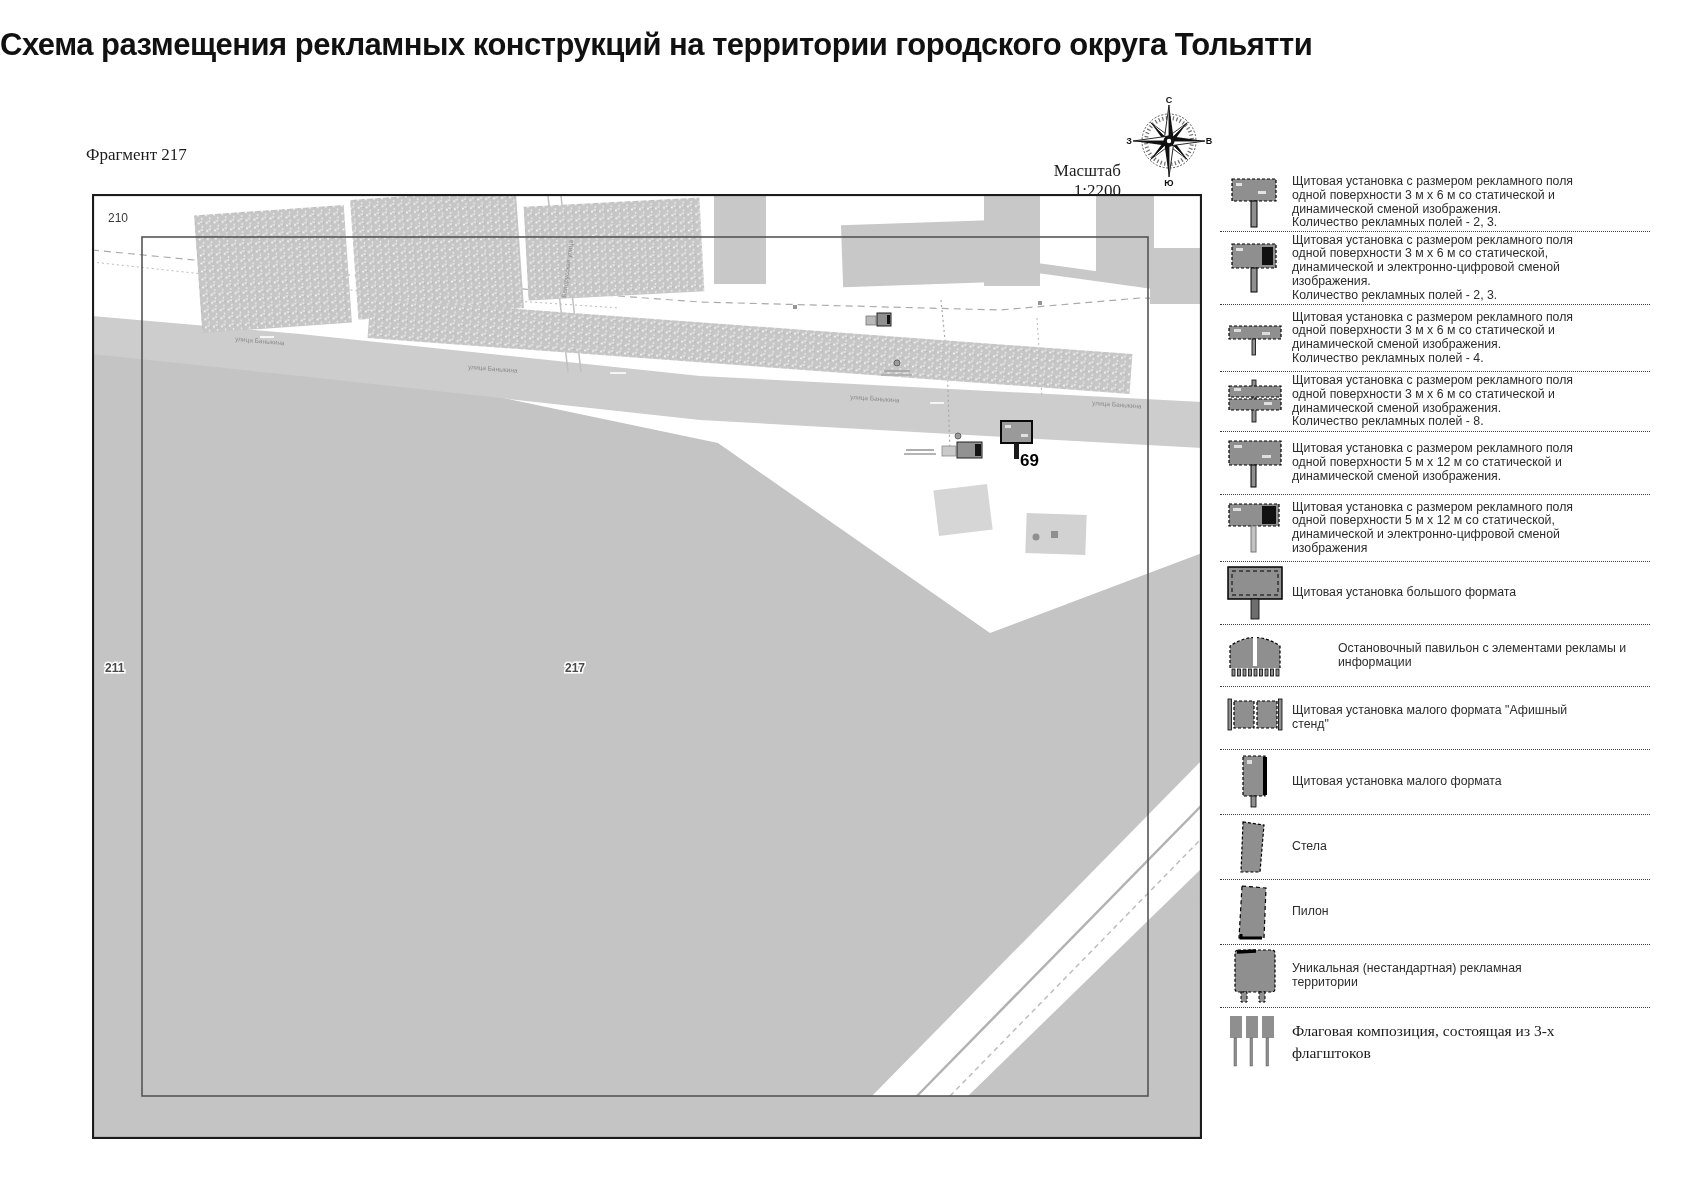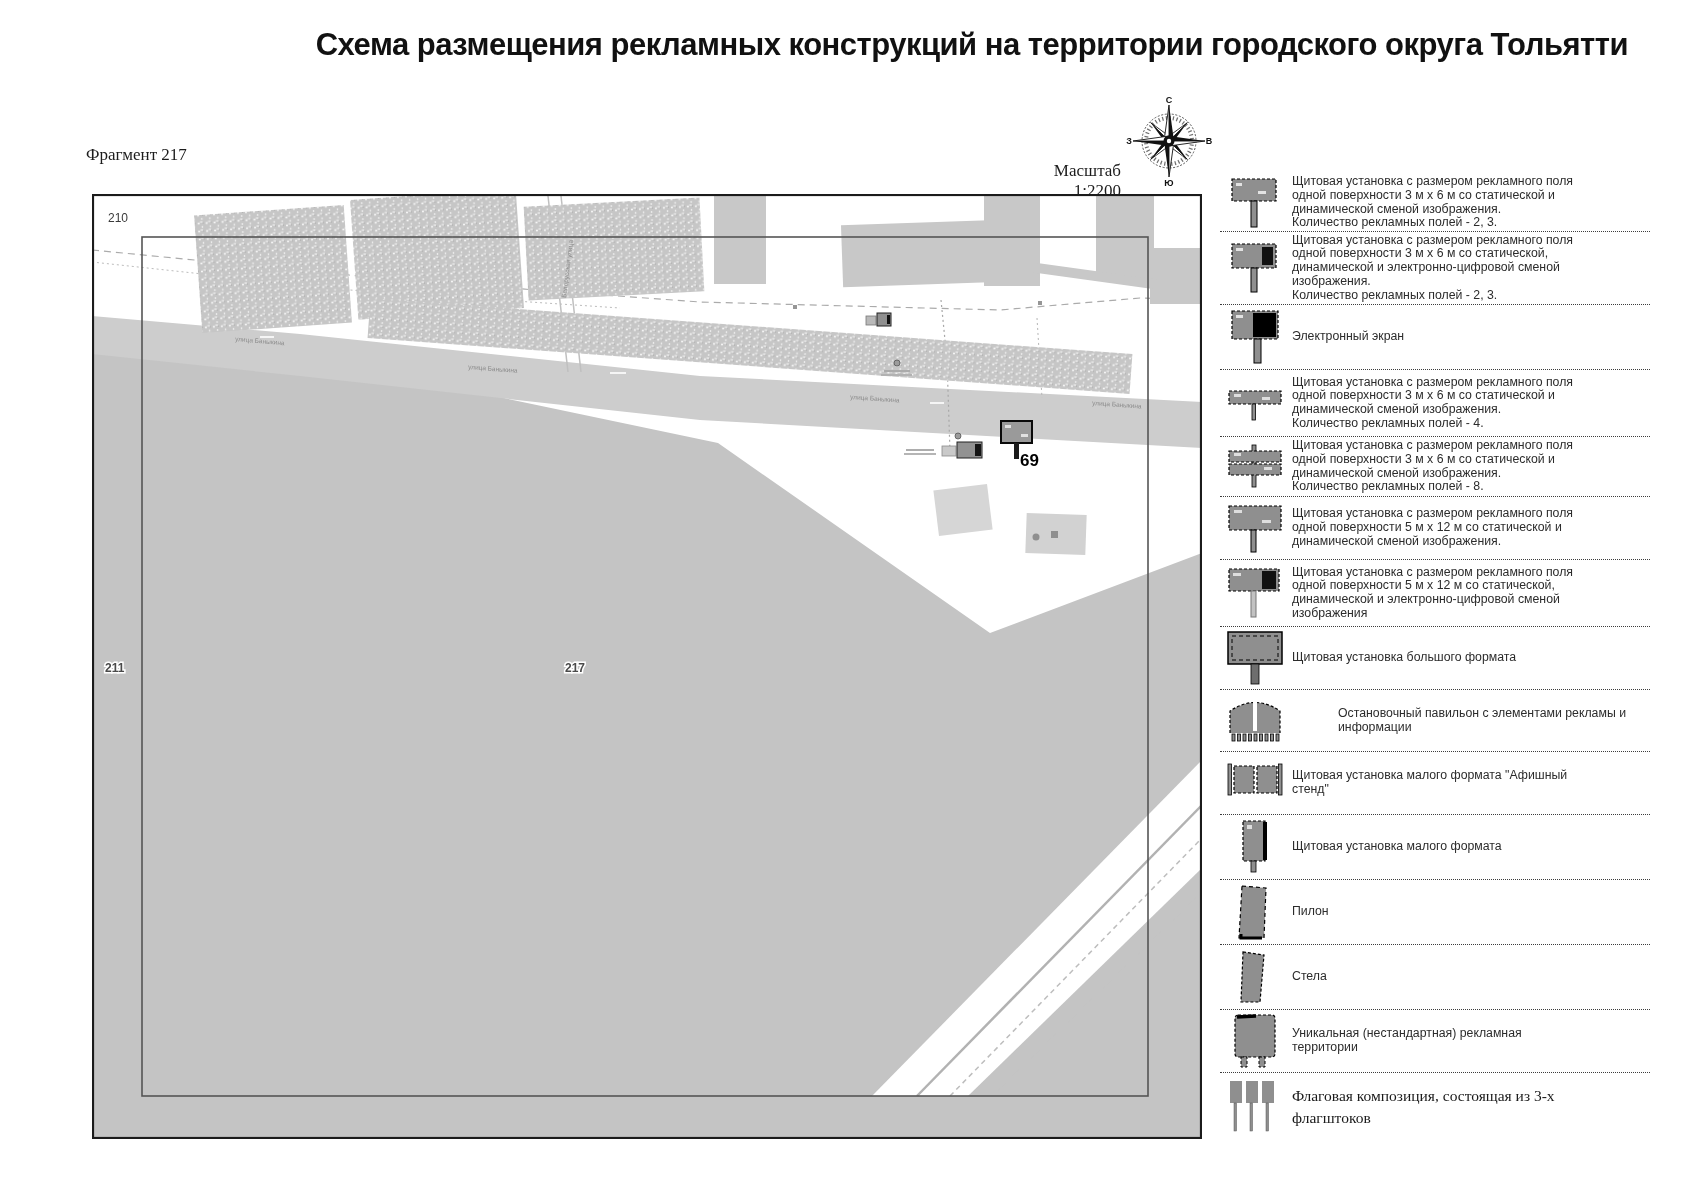--- a/index.html
+++ b/index.html
@@ -1,18 +1,18 @@
 <!DOCTYPE html>
 <html><head>
 <meta charset="utf-8">
 <style>
   html,body{margin:0;padding:0;background:#fff;width:1697px;height:1200px;
     font-family:"Liberation Sans","DejaVu Sans",sans-serif;position:relative;overflow:hidden;}
   .abs{position:absolute;}
-  #page-title{left:0;top:27px;width:1628px;text-align:right;font-size:31px;font-weight:bold;
+  #page-title{left:0;top:27px;width:1628px;text-align:left;font-size:31px;font-weight:bold;
     color:#111;letter-spacing:-0.5px;}
   .corner-label{font-family:"Liberation Serif","DejaVu Serif",serif;font-size:17px;color:#1c1c1c;}
   #fragment-label{left:86px;top:145px;}
   #scale-label{left:1005px;top:161px;width:116px;text-align:right;}
   #map-wrap{left:92px;top:194px;width:1110px;height:945px;}
   #compass-wrap{left:1126px;top:96px;width:86px;height:90px;}
   #legend{left:1220px;top:174px;width:430px;}
   .legend-row{display:flex;align-items:center;border-bottom:1.5px dotted #3d3d3d;box-sizing:border-box;}
   .legend-row:last-child{border-bottom:none;align-items:center;}
   .legend-icon{width:70px;flex:0 0 70px;display:flex;justify-content:center;align-items:center;}
@@ -190,33 +190,20 @@
         </svg>
       </div>
       <div class="legend-text">
         <div>Щитовая установка с размером рекламного поля</div>
         <div>одной поверхности 3 м х 6 м со статической,</div>
         <div>динамической и электронно-цифровой сменой</div>
         <div>изображения.</div>
         <div>Количество рекламных полей - 2, 3.</div>
       </div>
     </div>
-    <div class="legend-row" style="height: 65px;">
-      <div class="legend-icon">
-        <svg width="58" height="56" viewBox="0 0 58 56">
-          <rect x="6" y="2" width="46" height="28" fill="#8f8f8f" stroke="#000" stroke-width="1.2" stroke-dasharray="3,2"></rect>
-          <rect x="27" y="4" width="23" height="24" fill="#000"></rect>
-          <rect x="10" y="6" width="7" height="3" fill="#fff" opacity=".75"></rect>
-          <rect x="28" y="30" width="7" height="24" fill="#8f8f8f" stroke="#000" stroke-width="1"></rect>
-        </svg>
-      </div>
-      <div class="legend-text">
-        <div>Электронный экран</div>
-      </div>
-    </div>
     <div class="legend-row" style="height: 67px;">
       <div class="legend-icon">
         <svg width="58" height="56" viewBox="0 0 58 56">
           <rect x="3" y="16" width="52" height="13" fill="#8f8f8f" stroke="#000" stroke-width="1.2" stroke-dasharray="3,2"></rect>
           <rect x="8" y="19" width="7" height="3" fill="#fff" opacity=".7"></rect>
           <rect x="36" y="22" width="8" height="3" fill="#fff" opacity=".7"></rect>
           <rect x="26" y="29" width="3.5" height="16" fill="#8f8f8f" stroke="#000" stroke-width="0.8"></rect>
         </svg>
       </div>
       <div class="legend-text">
@@ -332,36 +319,36 @@
           <rect x="25" y="42" width="5" height="11" fill="#8f8f8f" stroke="#000" stroke-width="0.8"></rect>
         </svg>
       </div>
       <div class="legend-text">
         <div>Щитовая установка малого формата</div>
       </div>
     </div>
     <div class="legend-row" style="height: 65px;">
       <div class="legend-icon">
         <svg width="58" height="56" viewBox="0 0 58 56">
+          <polygon points="17,3 38,6 34,53 15,53" fill="#8f8f8f" stroke="#000" stroke-width="1.2" stroke-dasharray="3,2"></polygon>
+        </svg>
+      </div>
+      <div class="legend-text">
+        <div>Стела</div>
+      </div>
+    </div>
+    <div class="legend-row" style="height: 65px;">
+      <div class="legend-icon">
+        <svg width="58" height="56" viewBox="0 0 58 56">
           <polygon points="16,2 40,4 38,54 13,54" fill="#8f8f8f" stroke="#000" stroke-width="1.2" stroke-dasharray="4,3"></polygon>
           <path d="M15,50 L15,54 L36,54" fill="none" stroke="#000" stroke-width="3"></path>
         </svg>
       </div>
       <div class="legend-text">
         <div>Пилон</div>
-      </div>
-    </div>
-    <div class="legend-row" style="height: 65px;">
-      <div class="legend-icon">
-        <svg width="58" height="56" viewBox="0 0 58 56">
-          <polygon points="17,3 38,6 34,53 15,53" fill="#8f8f8f" stroke="#000" stroke-width="1.2" stroke-dasharray="3,2"></polygon>
-        </svg>
-      </div>
-      <div class="legend-text">
-        <div>Стела</div>
       </div>
     </div>
     <div class="legend-row" style="height: 63px;">
       <div class="legend-icon">
         <svg width="58" height="56" viewBox="0 0 58 56">
           <rect x="9" y="2" width="40" height="42" rx="3" fill="#8f8f8f" stroke="#000" stroke-width="1.2" stroke-dasharray="3,2"></rect>
           <path d="M11,4 L30,3" stroke="#000" stroke-width="3.5"></path>
           <rect x="15" y="44" width="6" height="10" fill="#8f8f8f" stroke="#000" stroke-width="1" stroke-dasharray="3,2"></rect>
           <rect x="33" y="44" width="6" height="10" fill="#8f8f8f" stroke="#000" stroke-width="1" stroke-dasharray="3,2"></rect>
         </svg>

